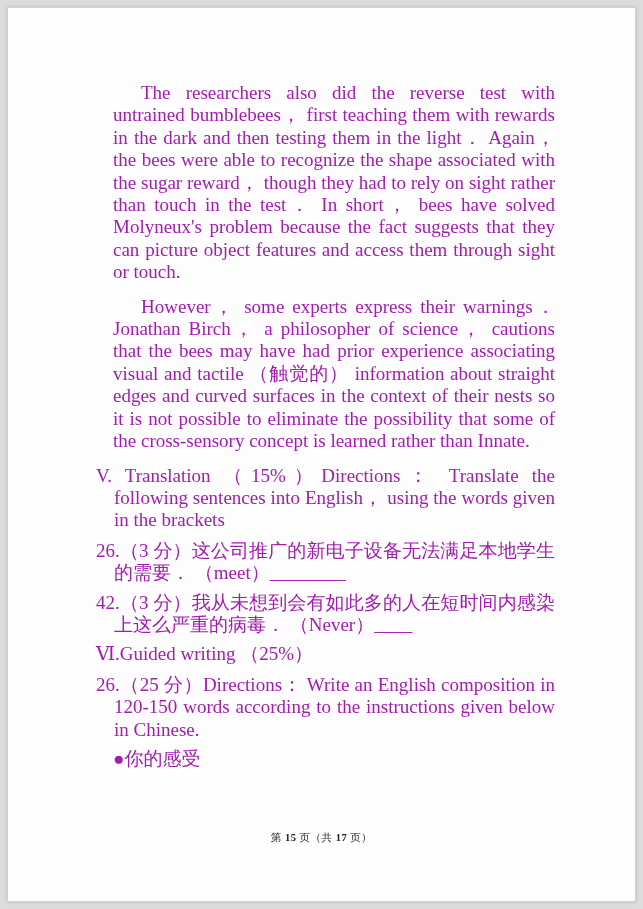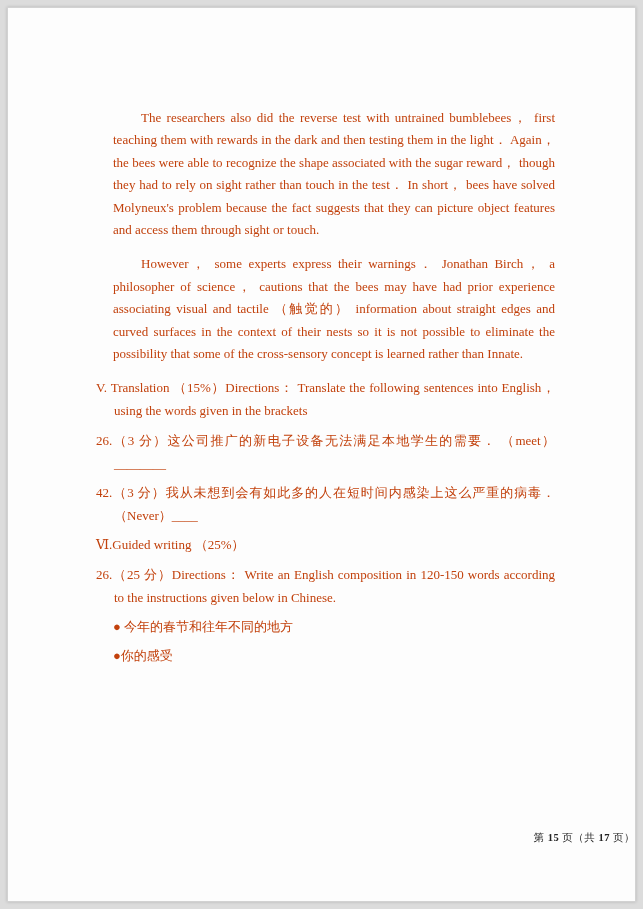--- a/index.html
+++ b/index.html
@@ -22,25 +22,24 @@
     background: #fdfdfd;
     position: relative;
     box-shadow: 0 0 3px rgba(0,0,0,0.18);
     border: 1px solid #d2d2d2;
   }
   .content {
     position: absolute;
     top: 74px;
     left: 88px;
     right: 80px;
-    color: #c2410c;
-    font-size: 13px;
+    color: #a21caf;
+    font-size: 19px;
     line-height: 22.4px;
     text-align: justify;
-    margin-top: 25px;
   }
   .para {
     margin: 0 0 12px 17px;
     text-indent: 28px;
   }
   .heading {
     font-weight: normal;
     margin: 2px 0 8px 0;
     padding-left: 18px;
     text-indent: -18px;
@@ -56,21 +55,21 @@
   }
   .bullet {
     margin: 0 0 6px 17px;
     text-indent: 0;
   }
   .footer {
     position: absolute;
     bottom: 56px;
     left: 0;
     right: 0;
-    text-align: right;
+    text-align: center;
     font-size: 10.5px;
     color: #222;
     letter-spacing: 0.5px;
   }
   .footer b { font-weight: bold; }
 </style>
 </head>
 <body>
 
 <div class="viewport">
@@ -87,21 +86,20 @@
 
       <p class="item">42.（3 分）我从未想到会有如此多的人在短时间内感染上这么严重的病毒． （Never）____</p>
 
 
 
       <p class="heading">Ⅵ.Guided writing （25%）</p>
 
       <p class="item">26.（25 分）Directions： Write an English composition in 120‐150 words according to the instructions given below in Chinese.</p>
 
 
-      <p class="bullet">● 今年的春节和往年不同的地方</p>
 
 
       <p class="bullet">●你的感受</p>
 
     </div>
 
     <div class="footer">
       <span>第</span>
       <b>15</b>
       <span>页（共</span>

